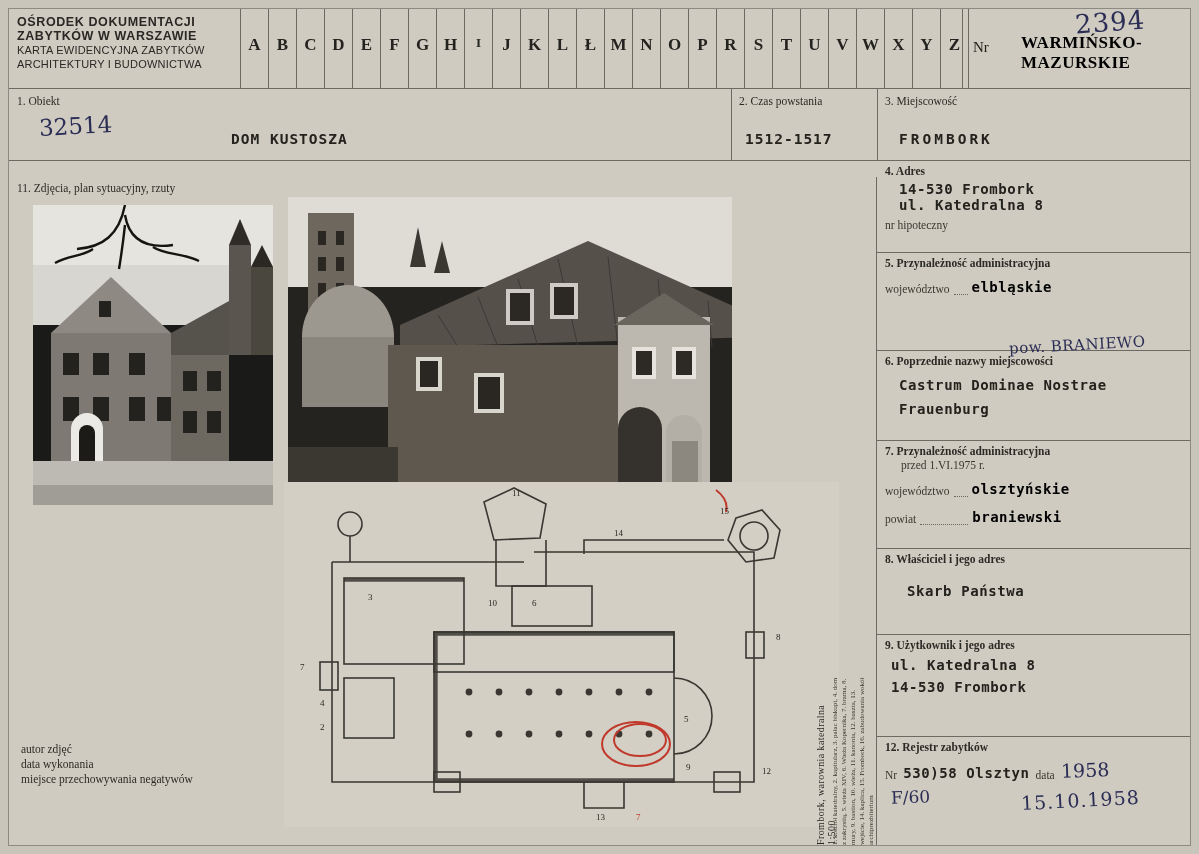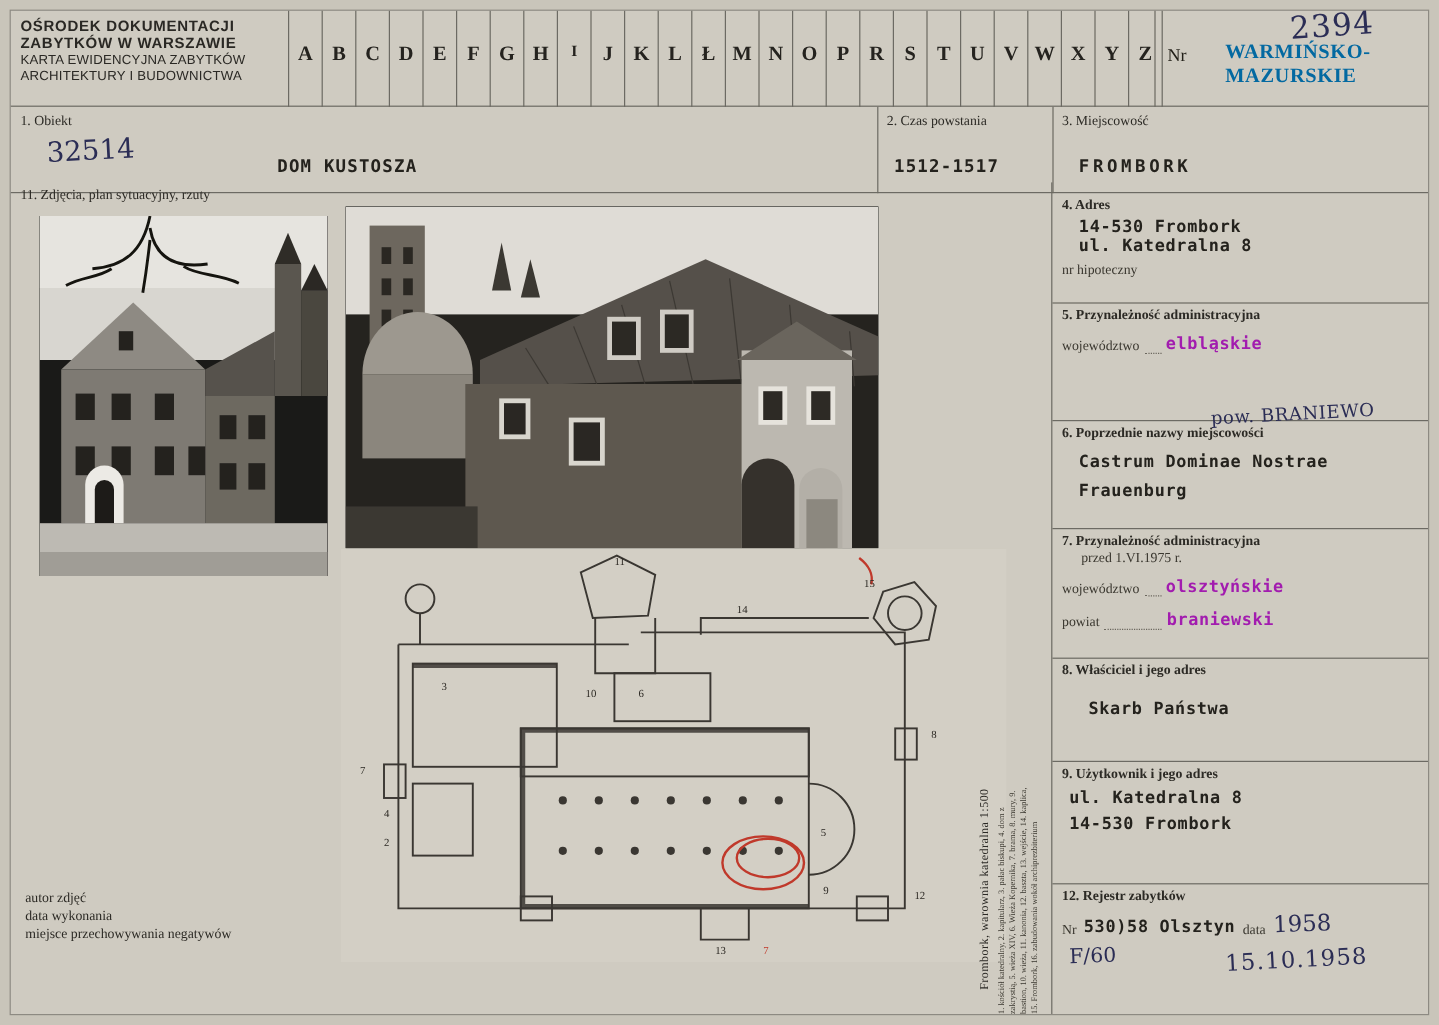--- a/index.html
+++ b/index.html
@@ -54,21 +54,21 @@
     box-sizing:border-box;
   }
   .nr-label{
     position:absolute;left:10px;top:30px;font-size:15px;
     font-family:"Liberation Serif", serif;color:#232019;
   }
   .nr-region{
     position:absolute;left:58px;top:24px;right:4px;
     font-size:17px;font-weight:bold;line-height:20px;
     font-family:"Liberation Serif", serif;
-    letter-spacing:.5px;color:#0369a1;
+    letter-spacing:.5px;color:#000000;
   }
   .nr-hand{
     position:absolute;left:112px;top:-2px;
     font-size:26px;color:#2b2d55;
     font-family:"DejaVu Serif", serif;
     transform:rotate(-4deg);
     letter-spacing:1px;
   }
   
   .row2{
@@ -87,21 +87,21 @@
     font-size:14.5px;font-weight:bold;color:#24221d;letter-spacing:1px;
   }
   .obj-name{position:absolute;left:222px;top:42px;}
   .sep-v{position:absolute;width:1px;background:#6c6a63;}
   .c-czas{position:absolute;left:730px;top:6px;}
   .czas-val{position:absolute;left:736px;top:42px;}
   .c-miejsc{position:absolute;left:876px;top:6px;}
   .miejsc-val{position:absolute;left:890px;top:42px;letter-spacing:3px;}
   
   .leftpane{
-    position:absolute;left:0;top:143px;width:868px;bottom:0;
+    position:absolute;left:0;top:168px;width:868px;bottom:0;
     box-sizing:border-box;border-right:1px solid #6c6a63;
   }
   .c-zdjecia{position:absolute;left:8px;top:5px;}
   .foot{
     position:absolute;left:12px;bottom:58px;
     font-size:11.5px;line-height:15px;color:#2c2a25;
     font-family:"Liberation Serif", serif;
   }
   
   .photo{position:absolute;background:#111;overflow:hidden;}
@@ -112,21 +112,21 @@
   .rightpane{
     position:absolute;left:868px;top:152px;right:0;bottom:0;
   }
   .field{position:relative;box-sizing:border-box;border-bottom:1px solid #6c6a63;padding:4px 8px 6px 8px;}
   .field .lbl{display:block;margin-bottom:2px;font-weight:bold;}
   .val{font-family:"DejaVu Sans Mono", monospace;font-size:14px;font-weight:bold;color:#24221d;letter-spacing:.6px;}
   .sub{font-size:11.5px;color:#3a372f;font-family:"Liberation Serif", serif;}
   .dotline{display:flex;align-items:flex-end;gap:4px;margin-top:4px;}
   .dotline .k{font-size:11.5px;color:#3a372f;font-family:"Liberation Serif", serif;white-space:nowrap;}
   .dotline .dots{flex:0 0 14px;border-bottom:1px dotted #6b675e;height:12px;}
-  .dotline .v{font-family:"DejaVu Sans Mono", monospace;font-size:14px;font-weight:bold;color:#a21caf;letter-spacing:.5px;}
+  .dotline .v{font-family:"DejaVu Sans Mono", monospace;font-size:14px;font-weight:bold;color:#000000;letter-spacing:.5px;}
   .hand{
     font-family:"DejaVu Serif", serif;color:#2b2d55;
   }
   .pow-hand{
     position:absolute;right:44px;bottom:-4px;font-size:15px;
     transform:rotate(-3deg);letter-spacing:.5px;
   }
   .rejestr-row{display:flex;align-items:flex-end;gap:6px;margin-top:6px;}
   .small-k{font-size:11.5px;font-family:"Liberation Serif", serif;color:#3a372f;}
   .hand-lg{font-size:19px;transform:rotate(-2deg);}

